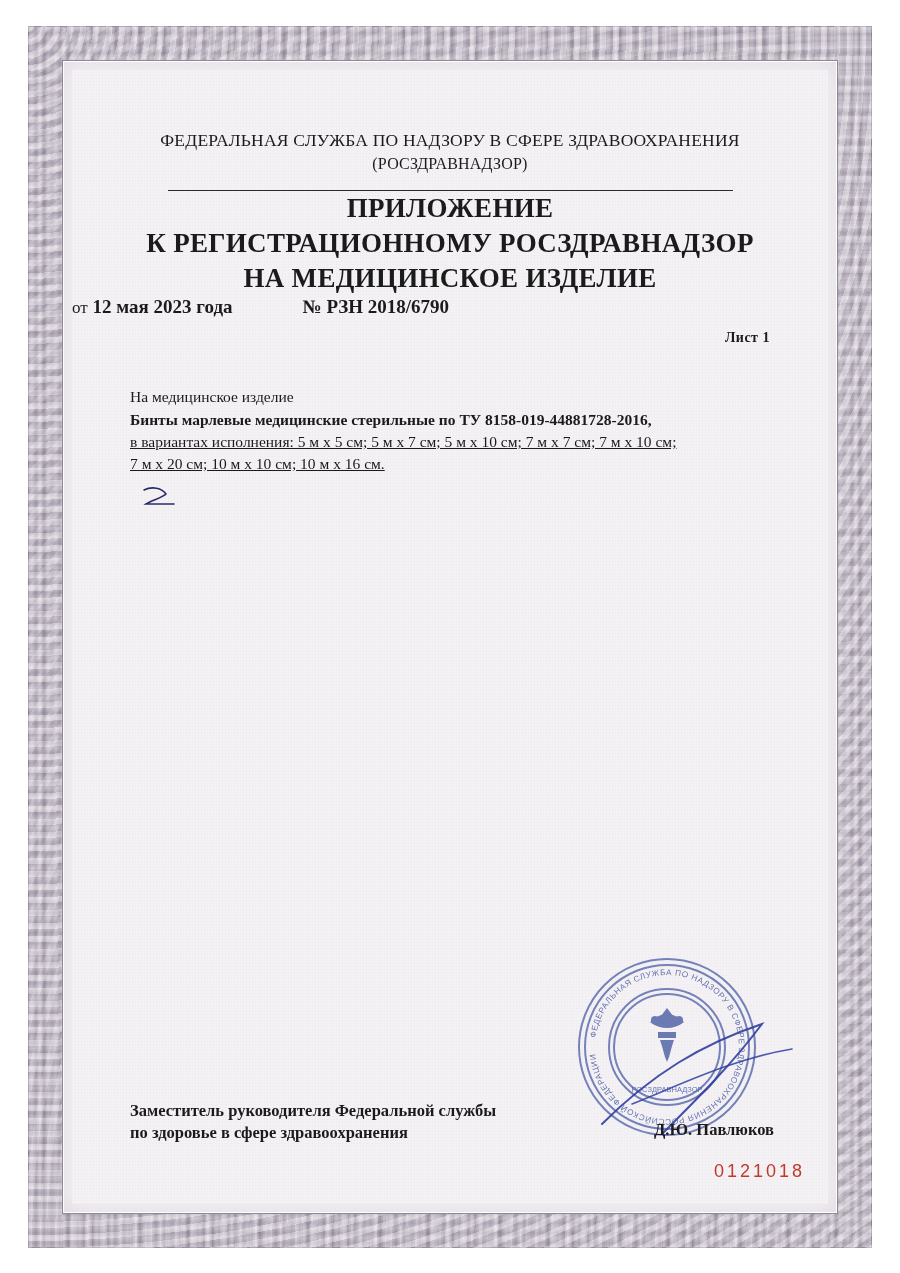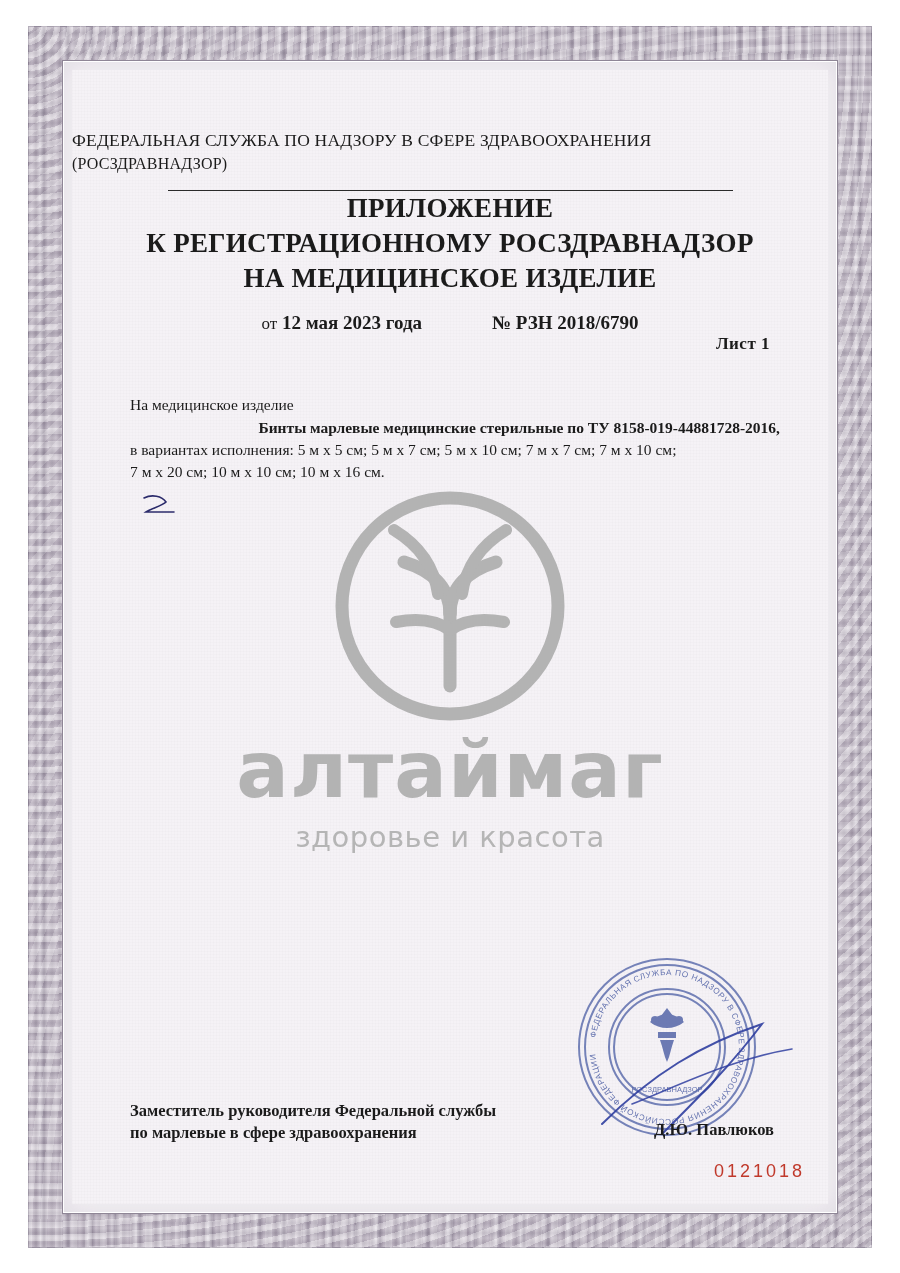--- a/index.html
+++ b/index.html
@@ -119,20 +119,21 @@
   }
 
   
   .content {
     position: absolute;
     left: 0; right: 0; top: 0; bottom: 0;
     color: #1b1b1b;
   }
 
   .org {
+    text-align: center;
     margin-top: 58px;
     font-size: 17.5px;
     letter-spacing: .2px;
     line-height: 24px;
   }
   .org .line2 { font-size: 16px; }
 
   .rule {
     width: 565px;
     height: 1px;
@@ -142,47 +143,47 @@
 
   .title {
     text-align: center;
     font-weight: bold;
     font-size: 27px;
     line-height: 35px;
     letter-spacing: .3px;
   }
 
   .daterow {
-    margin-top: 16px;
     display: flex;
-    justify-content: center;
+    justify-content: flex-start;
     gap: 70px;
     font-weight: bold;
     font-size: 19px;
   }
   .daterow .lbl { font-weight: normal; font-size: 17px; }
 
   .sheet {
     text-align: right;
     padding-right: 58px;
-    font-weight: bold;
-    font-size: 17px;
+    margin-top: 12px;
+    font-weight: bold;
+    font-size: 14px;
     letter-spacing: .5px;
   }
 
   .body-block {
     margin-top: 40px;
     padding-left: 58px;
     padding-right: 48px;
     font-size: 15.5px;
     line-height: 21px;
   }
   .body-block .lead { font-size: 15.5px; }
-  .body-block .prod { font-weight: bold; margin-top: 2px; text-align: right; }
-  .body-block .variants { margin-top: 1px; }
+  .body-block .prod { font-weight: bold; margin-top: 2px; }
+  .body-block .variants { margin-top: 1px; text-decoration: underline; }
 
   .handmark {
     margin-top: 10px;
     margin-left: 10px;
     width: 40px;
     height: 26px;
   }
 
   
   .footer {
@@ -234,34 +235,20 @@
 </head>
 <body>
 
 <div class="page">
   <div class="cert">
     <div class="border-outer"></div>
     <div class="border-inner-line"></div>
 
     <div class="paper">
 
-      <div class="watermark">
-        <svg class="wm-logo" width="232" height="232" viewBox="0 0 232 232">
-          <circle cx="116" cy="116" r="108" fill="none" stroke="#b3b3b3" stroke-width="13"></circle>
-          <path d="M116 196 L116 120" stroke="#b3b3b3" stroke-width="13" fill="none" stroke-linecap="round"></path>
-          <path d="M116 124 C116 96, 96 80, 70 72" stroke="#b3b3b3" stroke-width="13" fill="none" stroke-linecap="round"></path>
-          <path d="M116 124 C116 96, 136 80, 162 72" stroke="#b3b3b3" stroke-width="13" fill="none" stroke-linecap="round"></path>
-          <path d="M116 140 C130 130, 150 128, 170 132" stroke="#b3b3b3" stroke-width="12" fill="none" stroke-linecap="round"></path>
-          <path d="M116 140 C102 130, 82 128, 62 132" stroke="#b3b3b3" stroke-width="12" fill="none" stroke-linecap="round"></path>
-          <path d="M60 40 C86 56, 100 76, 104 104" stroke="#b3b3b3" stroke-width="12" fill="none" stroke-linecap="round"></path>
-          <path d="M172 40 C146 56, 132 76, 128 104" stroke="#b3b3b3" stroke-width="12" fill="none" stroke-linecap="round"></path>
-        </svg>
-        <div class="wm-title">алтаймаг</div>
-        <div class="wm-sub">здоровье и красота</div>
-      </div>
 
       <div class="content">
 
         <div class="org">
           <div class="line1">ФЕДЕРАЛЬНАЯ СЛУЖБА ПО НАДЗОРУ В СФЕРЕ ЗДРАВООХРАНЕНИЯ</div>
           <div class="line2">(РОСЗДРАВНАДЗОР)</div>
         </div>
 
         <div class="rule"></div>
 
@@ -317,21 +304,21 @@
         </svg>
 
         <svg class="sig-ink" viewBox="0 0 230 140">
           <path d="M10 120 C60 70, 110 40, 170 20 C140 60, 110 90, 70 130" stroke="#2f3ea0" stroke-width="2" fill="none" stroke-linecap="round" opacity="0.9"></path>
           <path d="M40 100 C90 80, 140 55, 200 45" stroke="#2f3ea0" stroke-width="1.6" fill="none" stroke-linecap="round" opacity="0.85"></path>
         </svg>
 
         <div class="footer">
           <div class="sign-text">
             <div>Заместитель руководителя Федеральной службы</div>
-            <div>по марлевые в сфере здравоохранения</div>
+            <div>по здоровье в сфере здравоохранения</div>
           </div>
           <div class="sign-name">Д.Ю.  Павлюков</div>
         </div>
         <div class="docnum">0121018</div>
 
       </div>
     </div>
   </div>
 </div>
 

